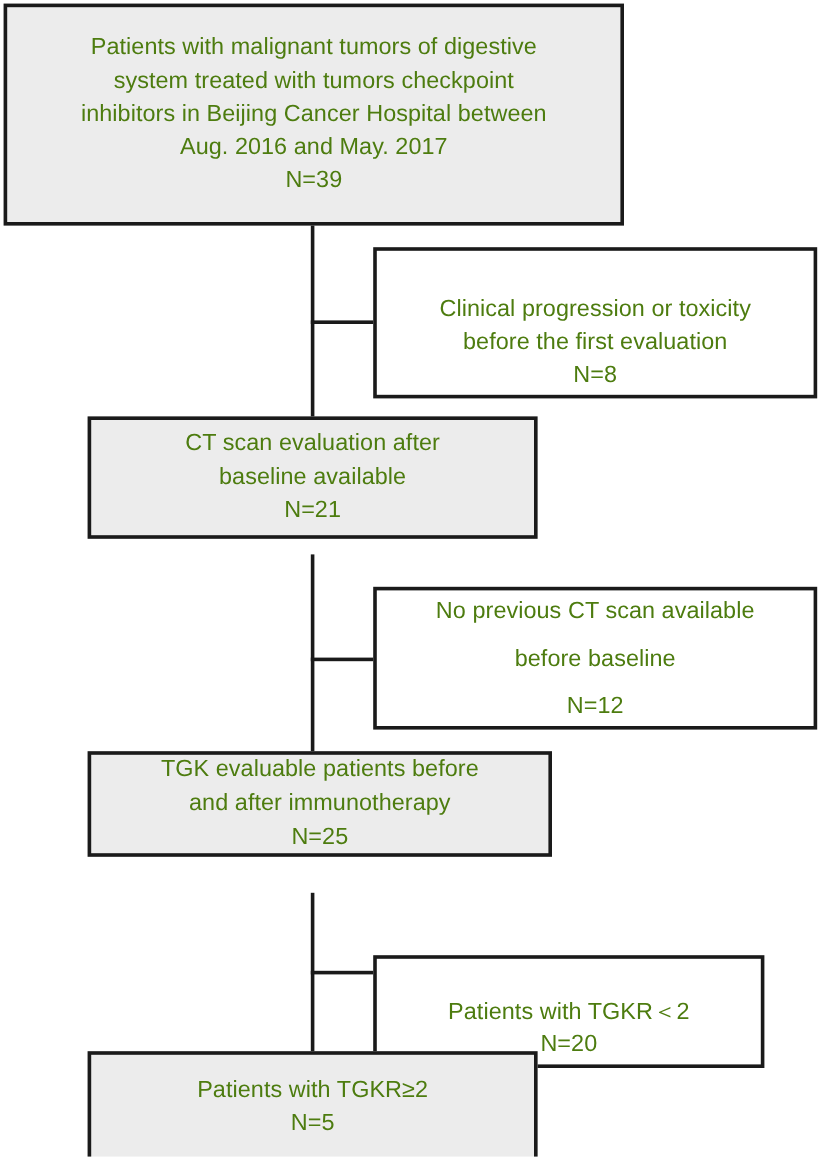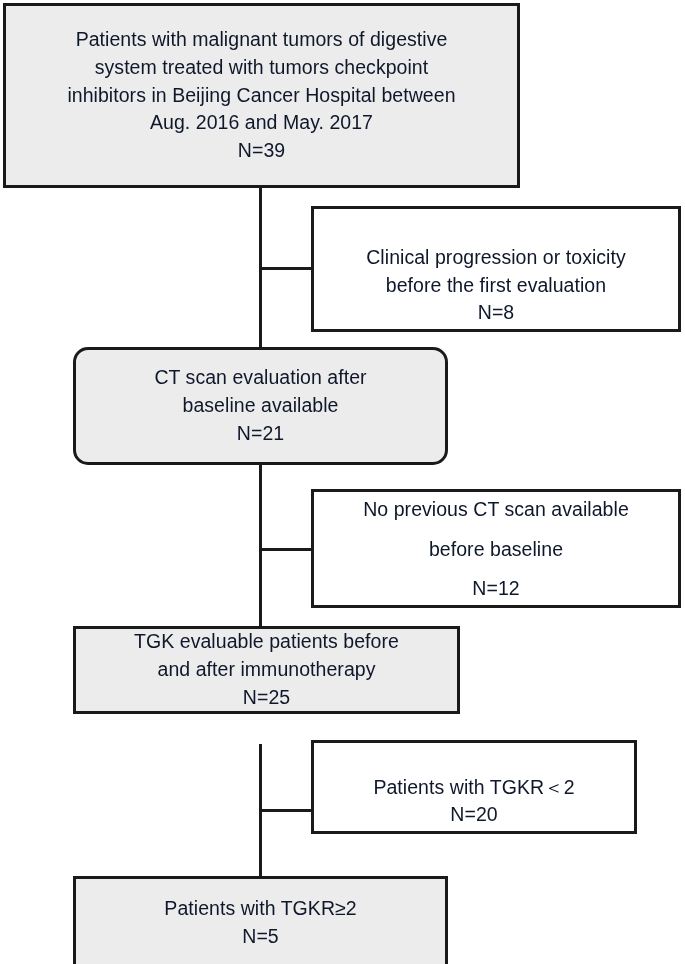--- a/index.html
+++ b/index.html
@@ -20,21 +20,21 @@
   }
   .node {
     position: absolute;
     box-sizing: border-box;
     border: 3px solid #1a1a1a;
     display: flex;
     flex-direction: column;
     align-items: center;
     justify-content: center;
     text-align: center;
-    color: #0f172a;
+    color: #4d7c0f;
     font-size: 19.5px;
     line-height: 1.42;
     letter-spacing: 0.05px;
     padding: 2px 6px;
   }
   .node.filled {
     background: #ececec;
   }
   .node.plain {
     background: #ffffff;
@@ -75,39 +75,39 @@
     <span class="line">Aug. 2016 and May. 2017</span>
     <span class="line">N=39</span>
   </div>
 
   <div class="node plain" style="left:311px; top:206px; width:370px; height:126px;">
     <span class="line">Clinical progression or toxicity</span>
     <span class="line">before the first evaluation</span>
     <span class="line">N=8</span>
   </div>
 
-  <div class="node filled" style="left:73px; top:347px; width:375px; height:118px;border-radius:15px;">
+  <div class="node filled" style="left:73px; top:347px; width:375px; height:102px;">
     <span class="line">CT scan evaluation after</span>
     <span class="line">baseline available</span>
     <span class="line">N=21</span>
   </div>
 
   <div class="node plain" style="left:311px; top:489px; width:370px; height:119px;gap:12px;">
     <span class="line">No previous CT scan available</span>
     <span class="line">before baseline</span>
     <span class="line">N=12</span>
   </div>
 
   <div class="node filled" style="left:73px; top:626px; width:387px; height:88px;">
     <span class="line">TGK evaluable patients before</span>
     <span class="line">and after immunotherapy</span>
     <span class="line">N=25</span>
   </div>
 
-  <div class="node plain" style="left:311px; top:740px; width:326px; height:94px;">
+  <div class="node plain" style="left:311px; top:796px; width:326px; height:94px;">
     <span class="line">Patients with TGKR＜2</span>
     <span class="line">N=20</span>
   </div>
 
   <div class="node filled" style="left:73px; top:876px; width:375px; height:94px;">
     <span class="line">Patients with TGKR≥2</span>
     <span class="line">N=5</span>
   </div>
 
 </div>

